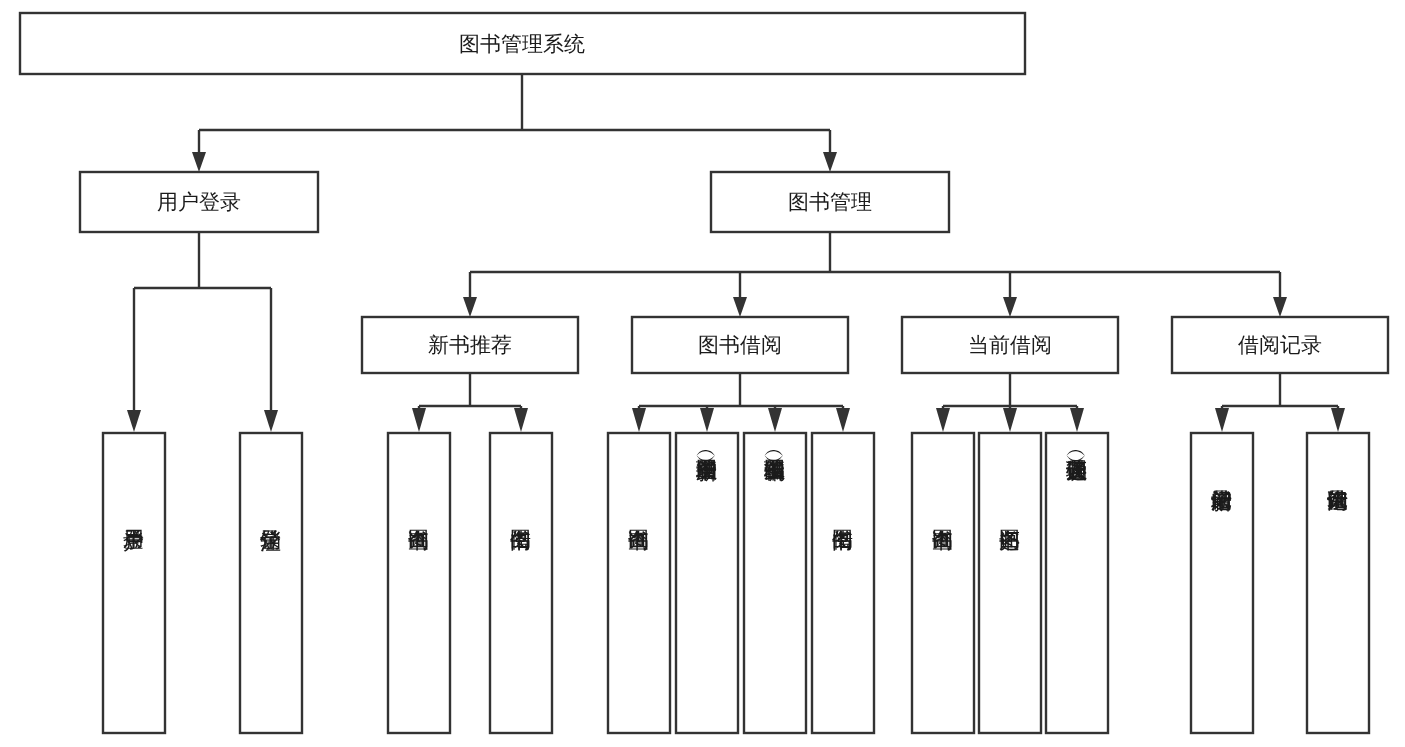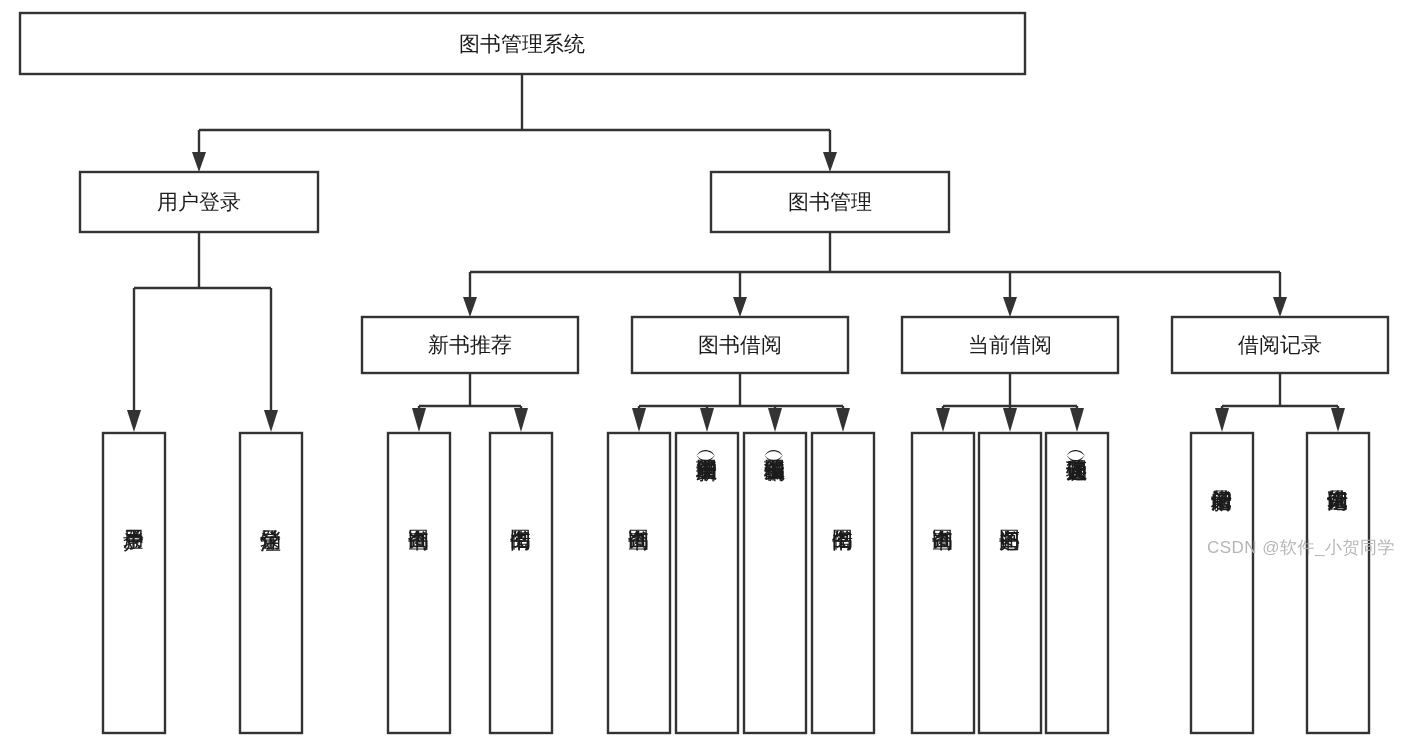--- a/index.html
+++ b/index.html
@@ -244,15 +244,14 @@
       <text class="node-label-v" x="1222" y="473">新增借阅记录</text>
     </g>
 
     <g>
       <rect class="node-box" x="1307" y="433" width="62" height="300"></rect>
       <text class="node-label-v" x="1338" y="473">查询借阅记录</text>
     </g>
 
   </svg>
 
-  <div class="watermark">CSDN @软件_小贺同学</div>
 
 </div>
 
 </body></html>

